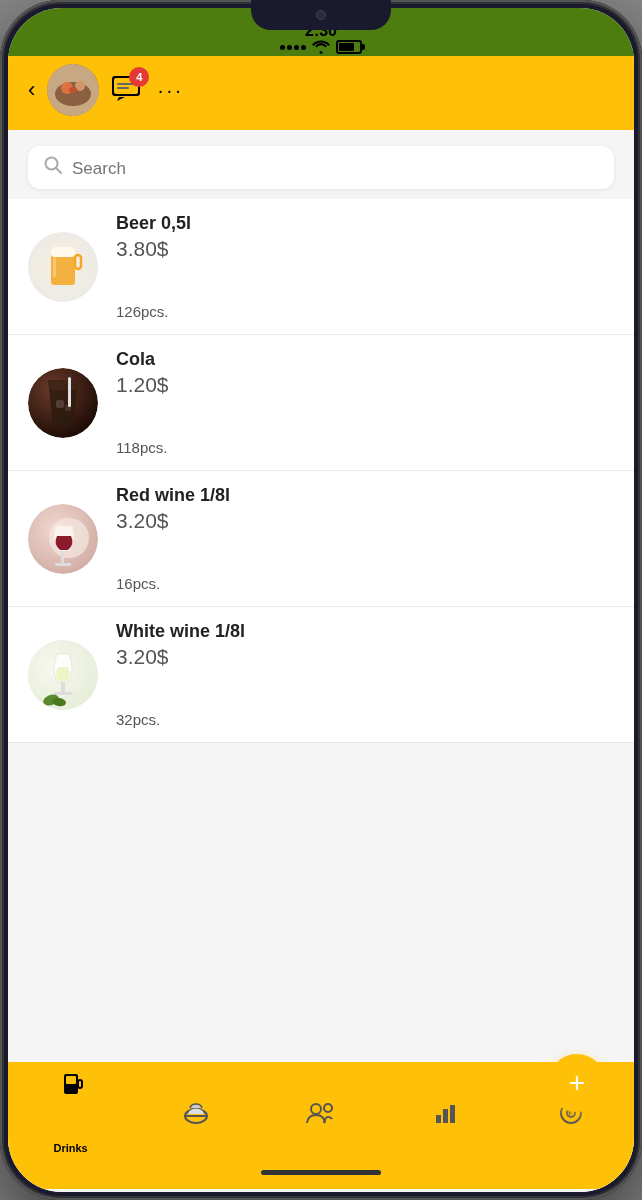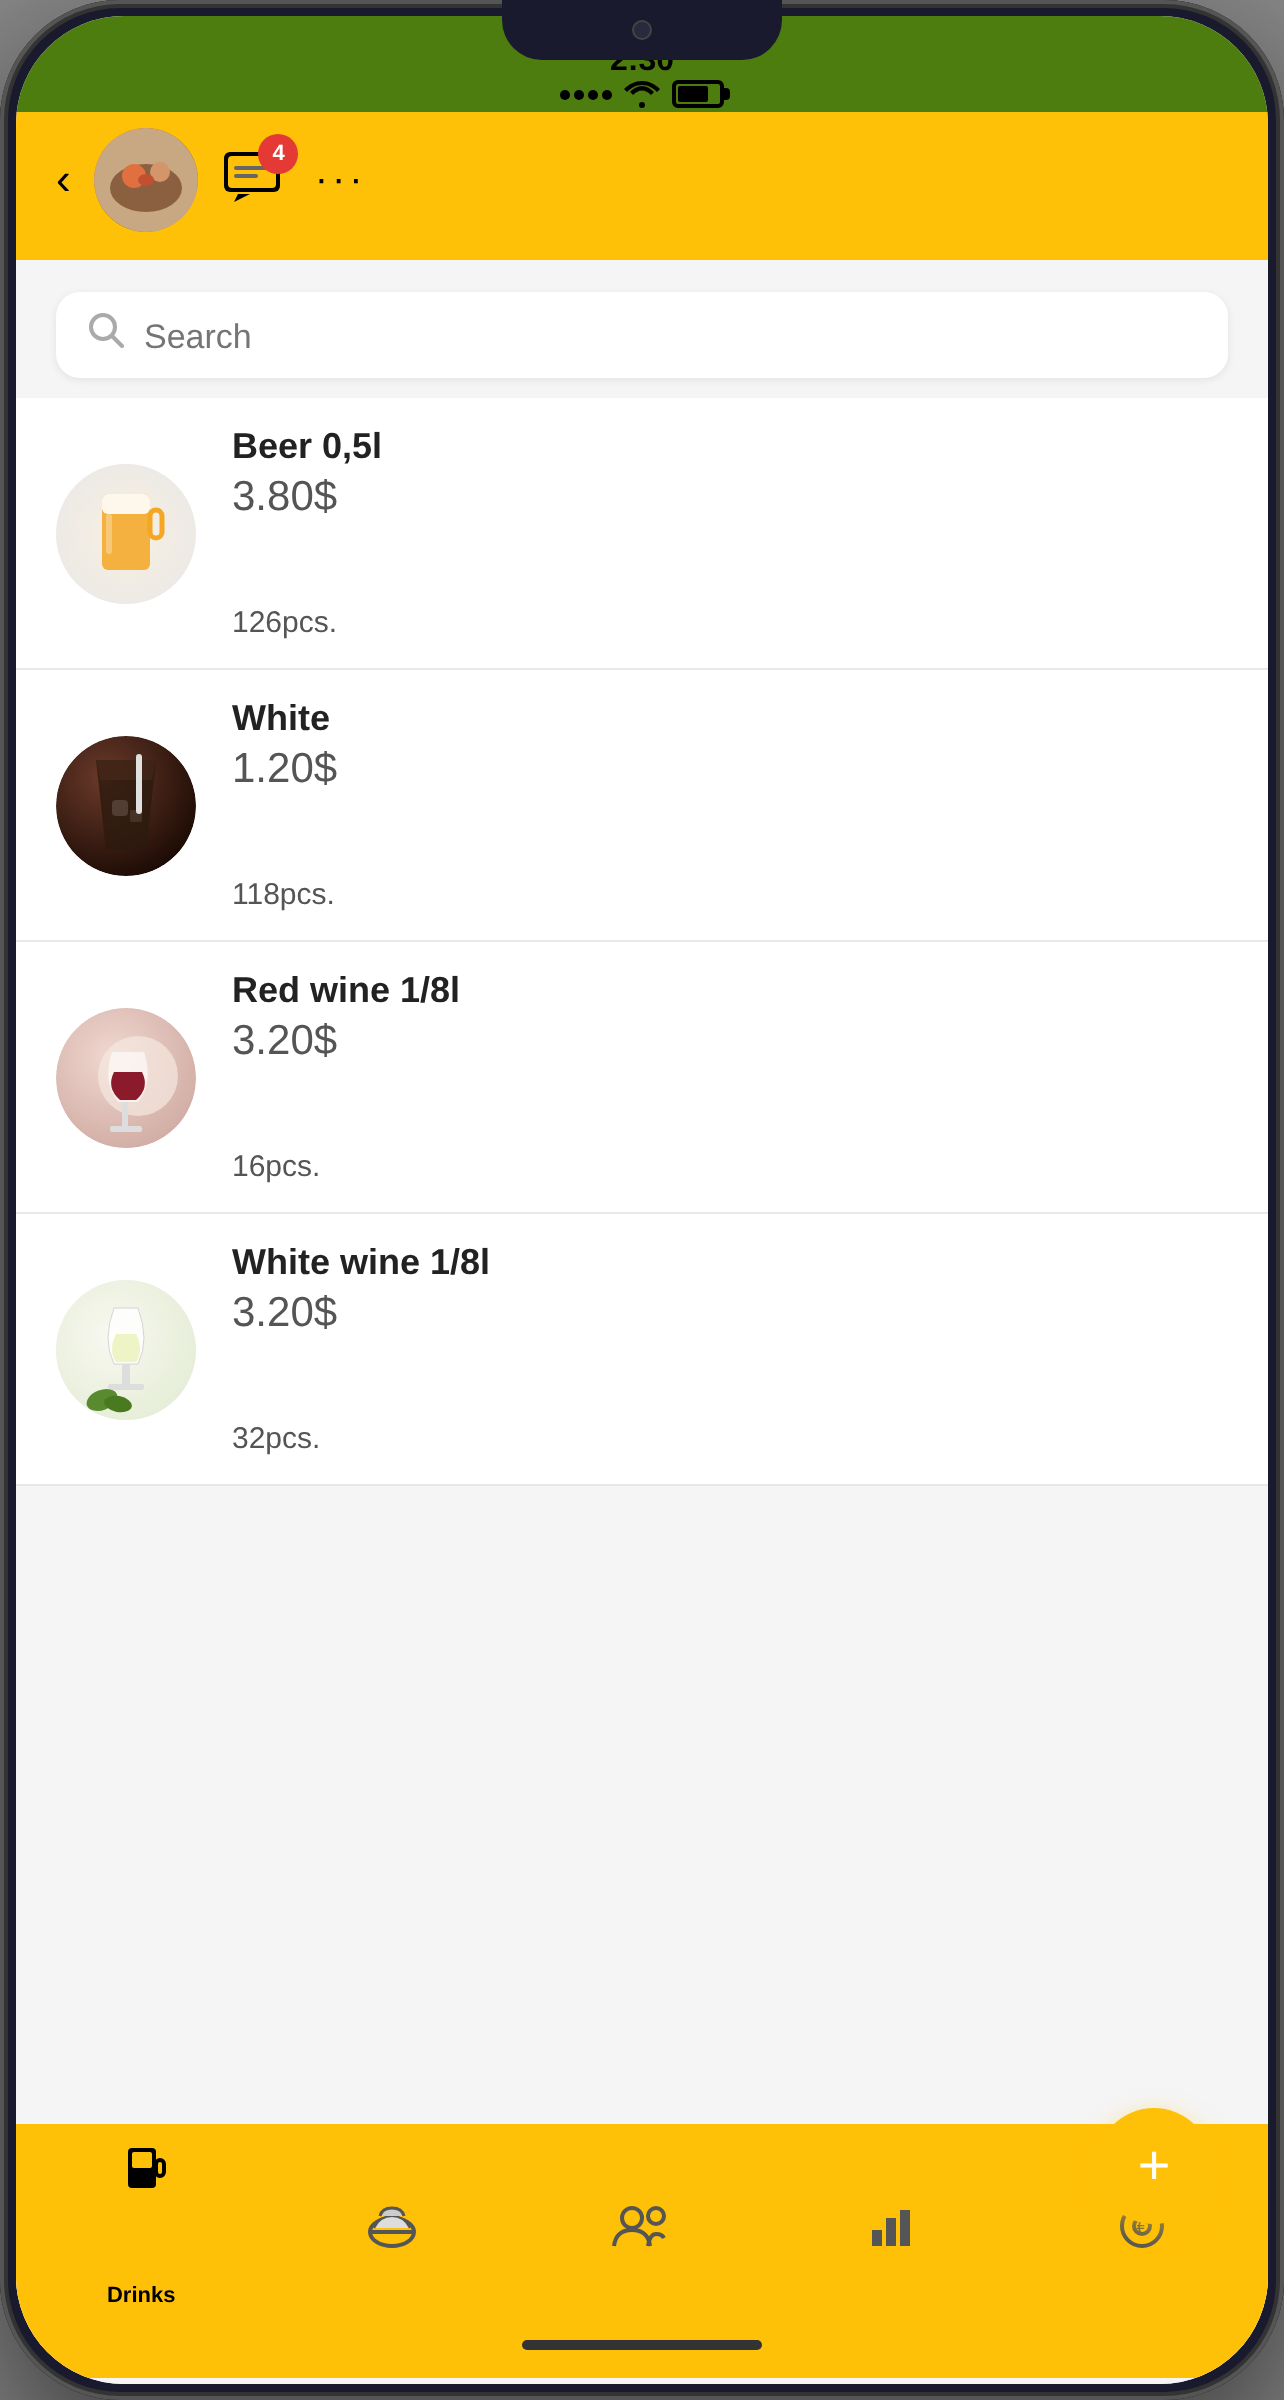--- a/index.html
+++ b/index.html
@@ -386,21 +386,21 @@
               <path d="M10 5 L40 5 L38 15 L12 15 Z" fill="#4a2a1a" opacity="0.6"></path>
 
               <rect x="18" y="25" width="8" height="8" rx="2" fill="white" opacity="0.15"></rect>
               <rect x="27" y="30" width="6" height="6" rx="1" fill="white" opacity="0.1"></rect>
 
               <rect x="30" y="2" width="3" height="30" rx="1.5" fill="#e0e0e0"></rect>
             </svg>
           </div>
         </div>
         <div class="item-info">
-          <div class="item-name">White</div>
+          <div class="item-name">Cola</div>
           <div class="item-price">1.20$</div>
           <div class="item-qty">118pcs.</div>
         </div>
       </div>
 
       <div class="list-item">
         <div class="item-image">
           <div style="width:70px;height:70px;border-radius:50%;background:radial-gradient(circle at 40% 35%, #f0d8d0, #c8a098);display:flex;align-items:center;justify-content:center;">
             <svg width="65" height="65" viewBox="0 0 65 65">
 

